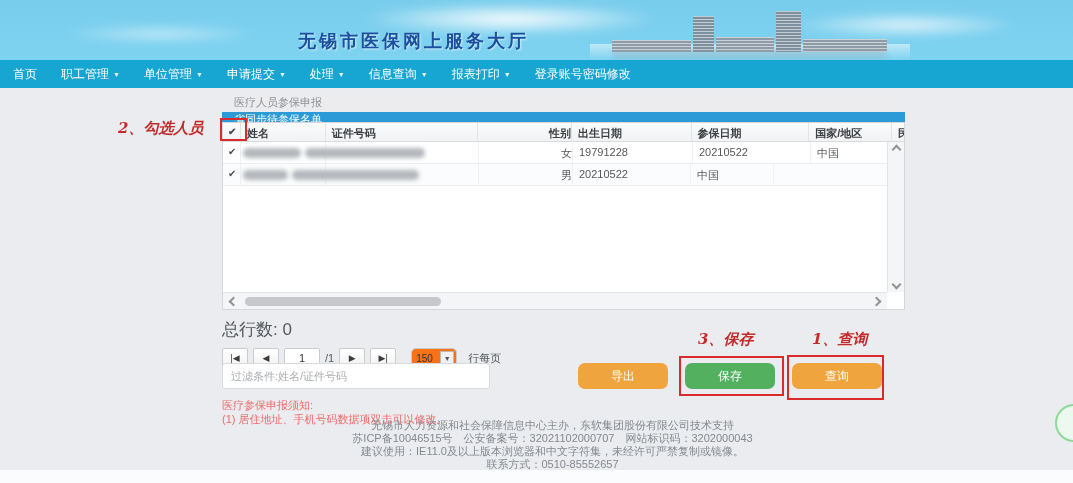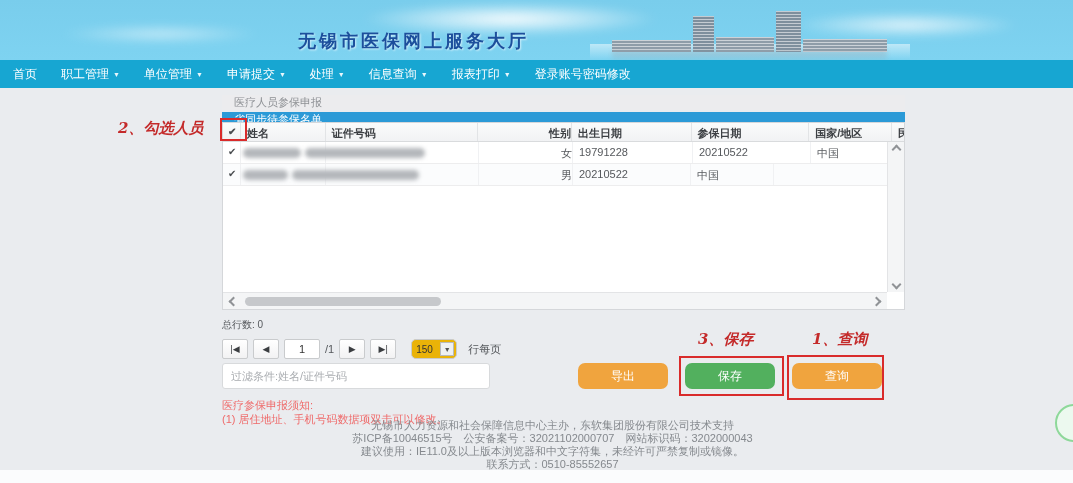--- a/index.html
+++ b/index.html
@@ -59,26 +59,26 @@
   .vscroll { position:absolute; top:19px; right:0; width:17px; bottom:17px; background:#f4f5f6; border-left:1px solid #e3e4e6; display:flex; flex-direction:column; justify-content:space-between; align-items:center; padding:4px 0; }
   .hscroll { position:absolute; left:0; bottom:0; height:17px; width:664px; background:#f4f5f6; border-top:1px solid #e3e4e6; display:flex; align-items:center; }
   .chev { width:7px; height:7px; border-left:2px solid #909396; border-top:2px solid #909396; display:inline-block; }
   .chev.up { transform:rotate(45deg); } .chev.down { transform:rotate(225deg); }
   .chev.left { transform:rotate(-45deg); margin-left:7px; } .chev.right { transform:rotate(135deg); margin-right:7px; }
   .hthumb { margin-left:8px; width:196px; height:9px; border-radius:5px; background:#c6c8cb; }
   .hspacer { flex:1; }
 
   
   .pager { position:absolute; left:222px; top:230px; width:683px; }
-  .total-line { font-size:10px; color:#55585c; }
+  .total-line { font-size:17px; color:#55585c; }
   .pager-controls { margin-top:7px; display:flex; align-items:center; gap:5px; }
   .pbtn { width:26px; height:20px; border:1px solid #c9cbcd; border-radius:2px; background:linear-gradient(#fff,#f2f2f3); font-size:9px; color:#3a3d40; display:flex; align-items:center; justify-content:center; cursor:pointer; }
   .pinput { width:36px; height:20px; border:1px solid #c9cbcd; border-radius:2px; text-align:center; font-size:11px; color:#333; }
   .ptext { font-size:11px; color:#55585c; }
-  .psel { margin-left:10px; width:46px; height:20px; border:1px solid #c9cbcd; border-radius:5px; background:#eab308; display:flex; align-items:center; cursor:pointer; }
+  .psel { margin-left:10px; width:46px; height:20px; border:1px solid #c9cbcd; border-radius:5px; background:#f97316; display:flex; align-items:center; cursor:pointer; }
   .psel-val { flex:1; font-size:10px; color:#333; padding-left:4px; }
   .psel-caret { width:14px; height:14px; margin-right:2px; border:1px solid #b8babc; background:#eef0f1; font-size:7px; color:#555; display:flex; align-items:center; justify-content:center; }
   .perpage { font-size:11px; color:#55585c; margin-left:6px; }
 
   
   .filter-row { position:absolute; left:222px; top:275px; width:683px; height:26px; }
   .filter-input { position:absolute; left:0; top:0; width:268px; height:26px; border:1px solid #d8dadc; border-radius:3px; padding:0 8px; font-size:11px; color:#333; background:#fff; }
   .filter-input::placeholder { color:#a9acb0; }
   .btn { position:absolute; top:0; width:90px; height:26px; border:none; border-radius:7px; color:#fff; font-size:12px; cursor:pointer; font-family:"Liberation Sans",sans-serif; }
   .btn.orange { background:#f0a43e; }

